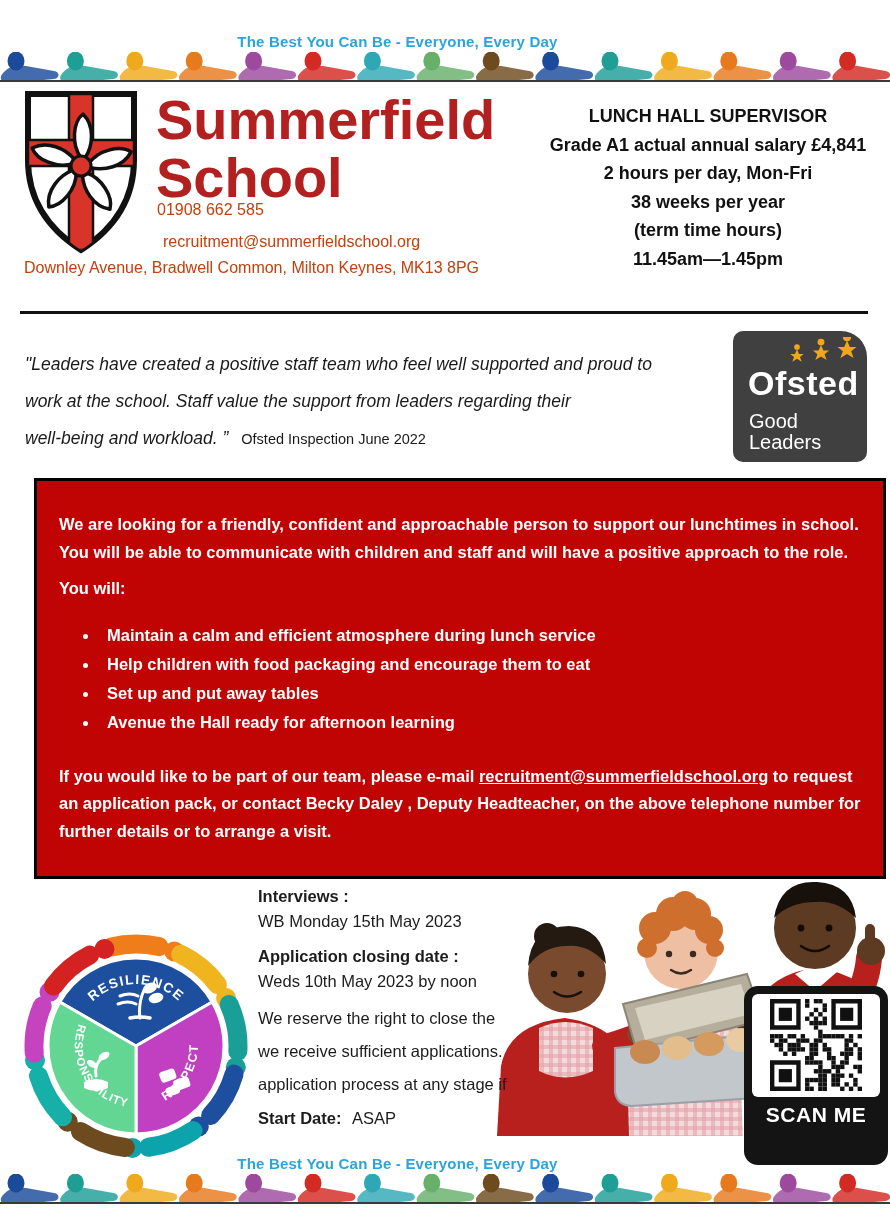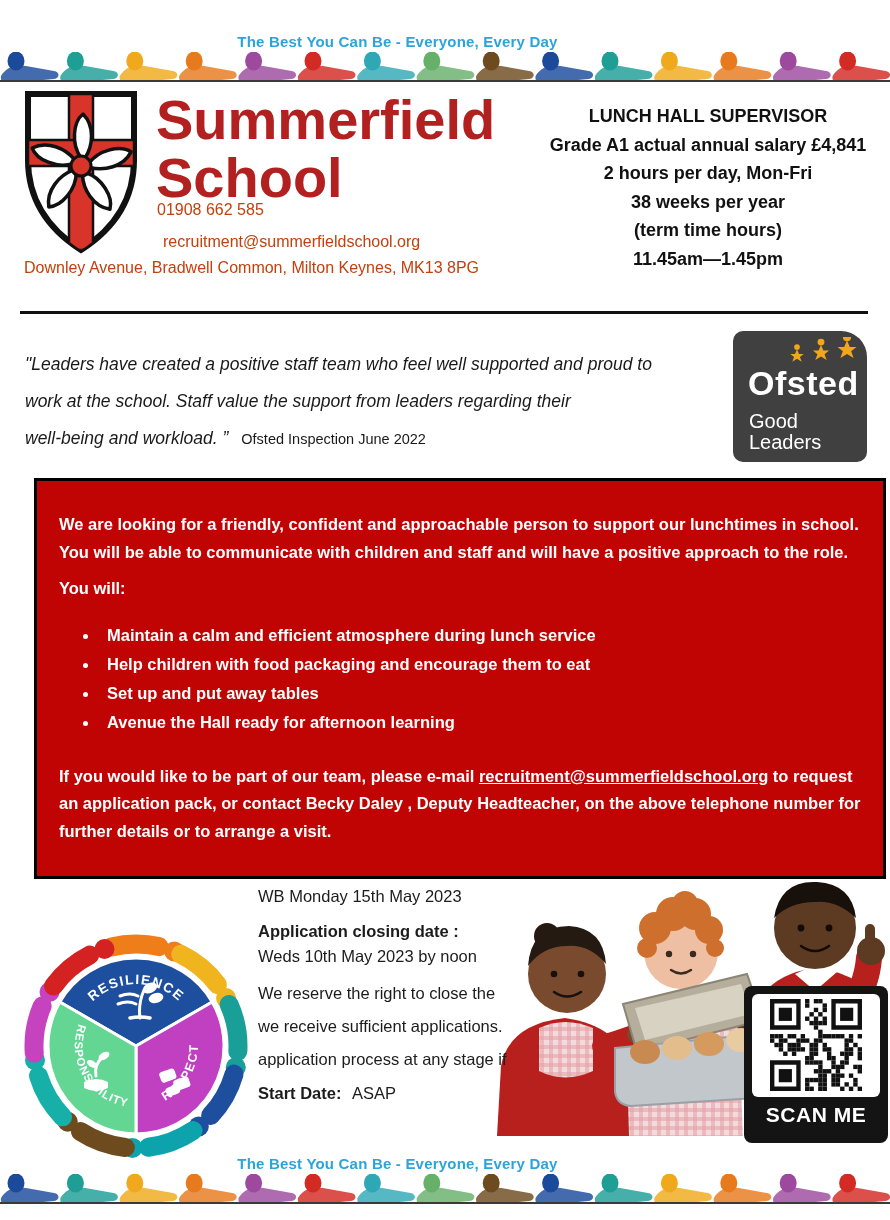--- a/index.html
+++ b/index.html
@@ -41,21 +41,21 @@
 
   
   .info{color:#1c1c1c;font-size:16.5px;width:260px;}
   .info .b{font-weight:bold;}
   .info div{line-height:25px;}
   .info .gap{margin-top:10px;}
   .info .sp{margin-top:8px;line-height:33px;}
   .start{margin-top:5px;}
 
   
-  .qr-frame{width:144px;height:157px;background:#141414;border-radius:8px;}
+  .qr-frame{width:144px;height:179px;background:#141414;border-radius:14px;}
   .qr-white{position:absolute;left:8px;top:8px;width:128px;height:103px;background:#fff;border-radius:6px;}
   .qr-label{position:absolute;left:0;width:144px;top:117px;text-align:center;color:#fff;font-weight:bold;font-size:21px;letter-spacing:.5px;}
 </style>
 </head>
 <body>
 
 <div class="page">
 
   <div class="abs slogan" style="top:33px;left:0;">The Best You Can Be - Everyone, Every Day</div>
   <svg class="abs figures-row" style="top:52px;left:0;" viewBox="0 0 890 30">
@@ -332,20 +332,21 @@
       <ellipse cx="-44" cy="18" rx="5.5" ry="3.2" fill="#fff" transform="rotate(30 -44 18)"></ellipse>
     </g>
     <g>
       <rect x="24" y="24" width="16" height="11" rx="3" fill="#fff" transform="rotate(-20 32 30)"></rect>
       <rect x="38" y="32" width="16" height="11" rx="3" fill="#fff" transform="rotate(-20 46 38)"></rect>
       <rect x="30" y="40" width="14" height="9" rx="3" fill="#fff" transform="rotate(-20 37 45)"></rect>
     </g>
   </svg>
 
   <div class="abs info" style="top:884px;left:258px;">
+    <div class="b nowrap">Interviews :</div>
     <div class="nowrap">WB Monday 15th May 2023</div>
     <div class="b gap nowrap">Application closing date :</div>
     <div class="nowrap">Weds 10th May 2023 by noon</div>
     <div class="sp nowrap">We reserve the right to close the</div>
     <div style="line-height:33px;" class="nowrap">we receive sufficient applications.</div>
     <div style="line-height:33px;" class="nowrap">application process at any stage if</div>
     <div class="start nowrap">
       <span class="b">Start Date:</span>
       <span style="margin-left:6px;">ASAP</span>
     </div>

